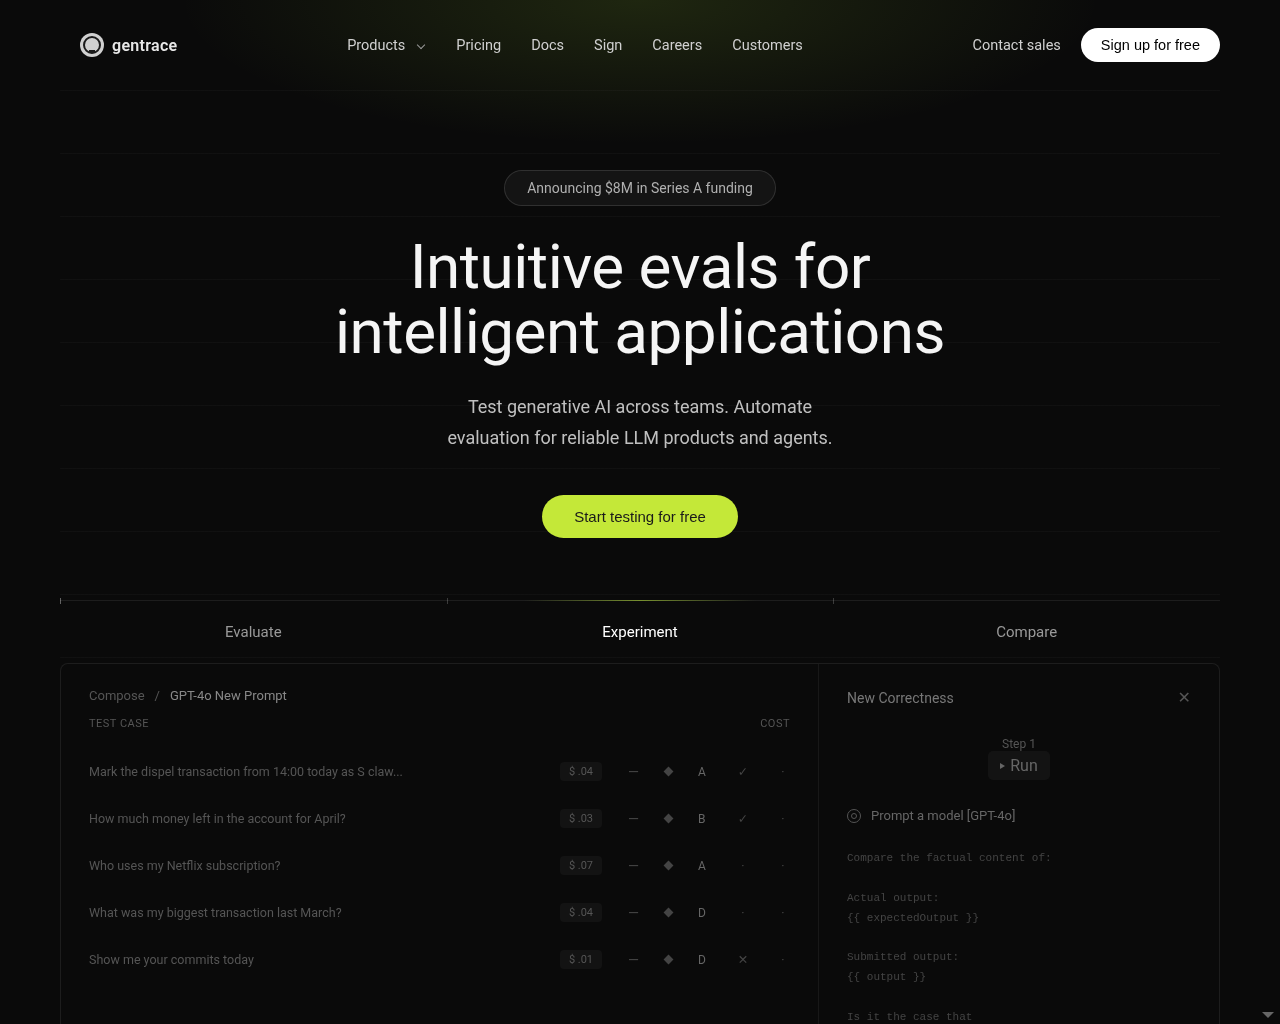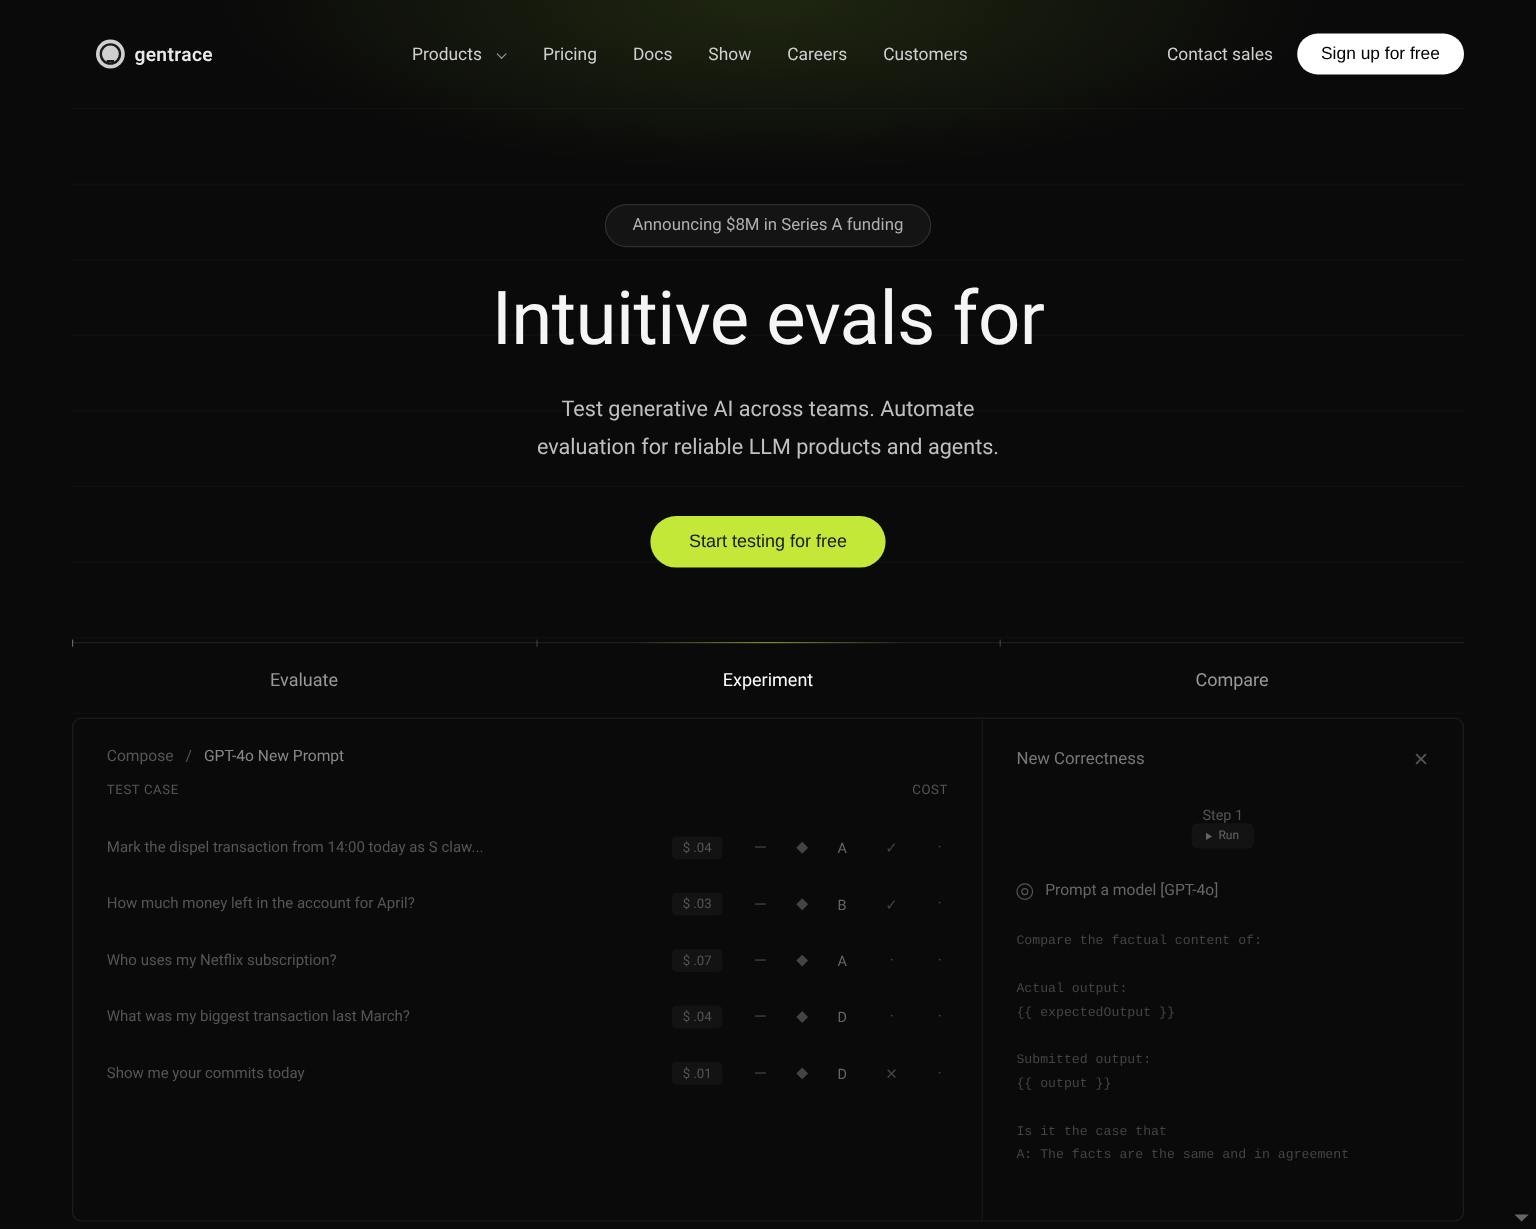--- a/index.html
+++ b/index.html
@@ -377,21 +377,21 @@
       color: #555;
     }
     
     .run-btn {
       display: flex;
       align-items: center;
       gap: 5px;
       background: rgba(255, 255, 255, 0.04);
       padding: 5px 12px;
       border-radius: 5px;
-      font-size: 10px;
+      font-size: 16px;
       color: #666;
     }
     
     .play-icon {
       width: 0;
       height: 0;
       border-left: 5px solid #666;
       border-top: 3.5px solid transparent;
       border-bottom: 3.5px solid transparent;
     }
@@ -464,40 +464,41 @@
       <span>Products</span>
       <span class="chevron-down"></span>
     </div>
     <div class="nav-item">
       <span>Pricing</span>
     </div>
     <div class="nav-item">
       <span>Docs</span>
     </div>
     <div class="nav-item">
-      <span>Show</span>
+      <span>Sign</span>
     </div>
     <div class="nav-item">
       <span>Careers</span>
     </div>
     <div class="nav-item">
       <span>Customers</span>
     </div>
   </nav>
 
   <div class="header-actions">
     <span class="contact-sales">Contact sales</span>
     <button class="signup-btn">Sign up for free</button>
   </div>
 </header>
 
 <section class="hero">
   <div class="announcement">Announcing $8M in Series A funding</div>
   <h1 class="hero-title">
     <span>Intuitive evals for</span><br>
+    <span>intelligent applications</span>
   </h1>
   <p class="hero-subtitle">
     <span>Test generative AI across teams. Automate</span><br>
     <span>evaluation for reliable LLM products and agents.</span>
   </p>
   <button class="cta-btn">Start testing for free</button>
 </section>
 
 <section class="tabs-section">
   <div class="tabs-row">

